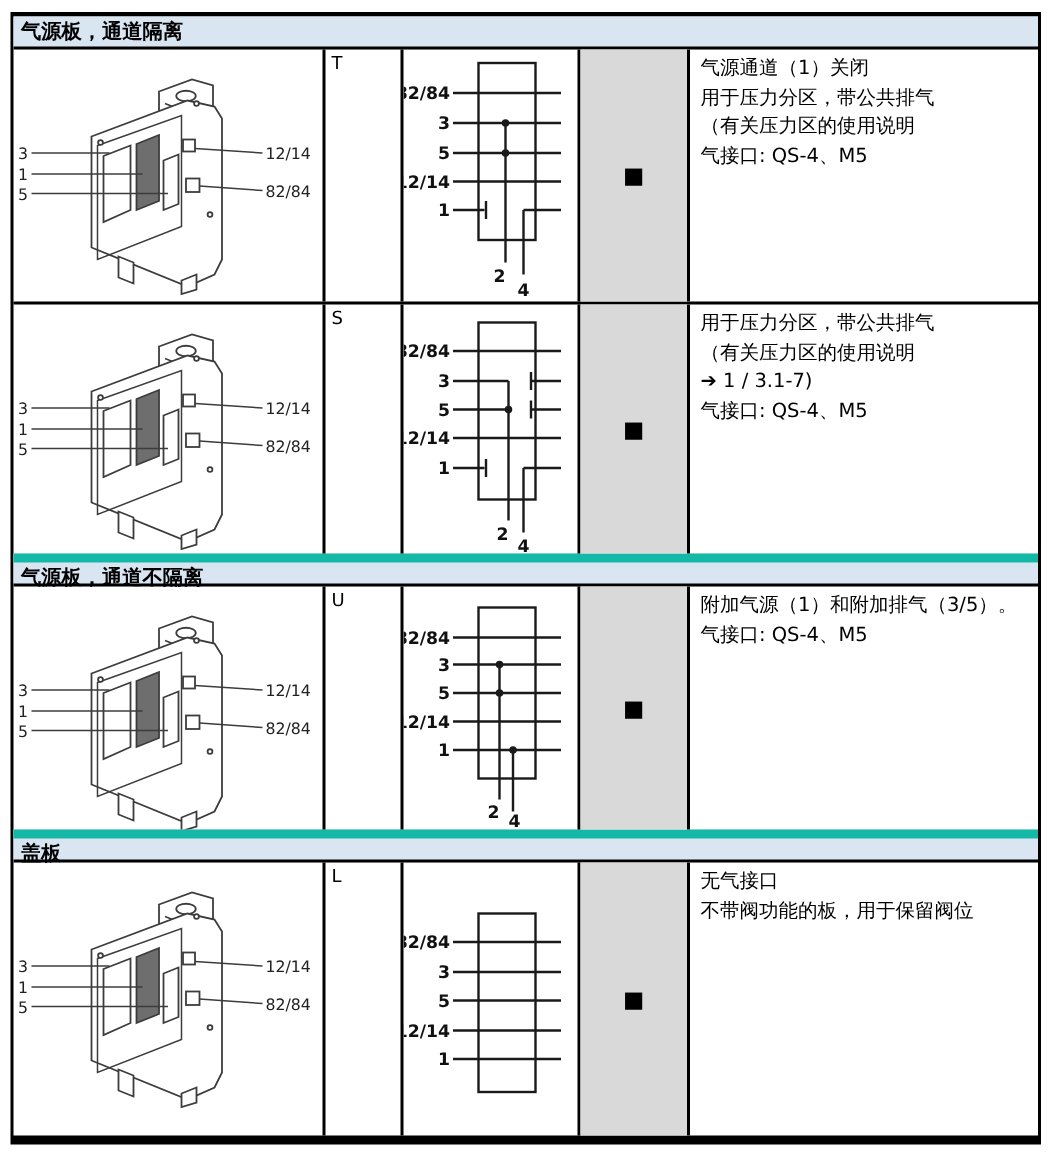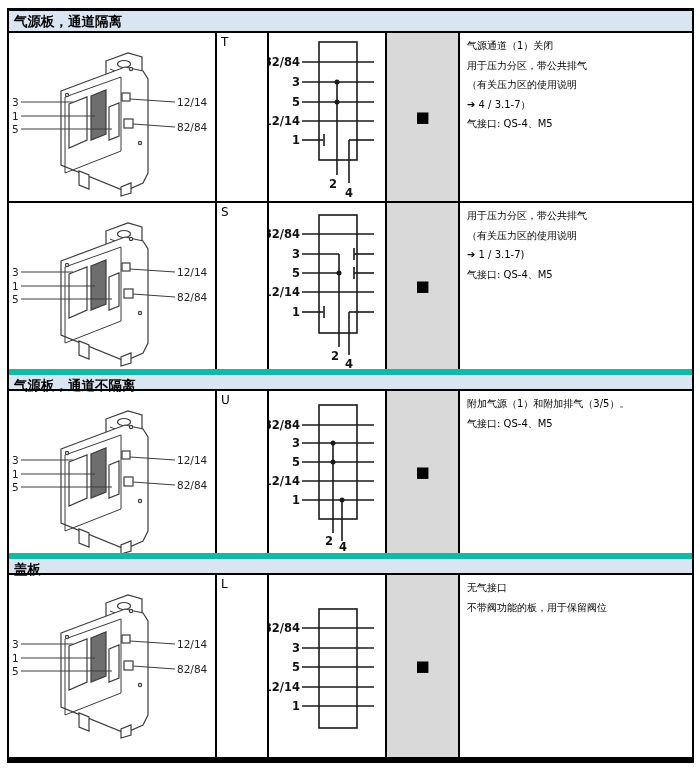--- a/index.html
+++ b/index.html
@@ -18,21 +18,21 @@
   .section-header:first-child { border-top:none; }
   .row { display:grid; grid-template-columns:208px 52px 118px 73px 1fr; }
   .row + .row { border-top:2px solid #000; }
   .r1 { height:168px; } .r2 { height:168px; } .r3 { height:162px; } .r4 { height:182px; }
   .cell { border-right:2px solid #000; overflow:hidden; position:relative; }
   .cell:last-child { border-right:none; }
   .code-cell { font-size:12px; padding:2px 4px; }
   .circuit-cell svg, .illus-cell svg { display:block; }
   .marker-cell { background:#d9d9d9; display:flex; align-items:center; justify-content:center; }
   .marker-cell span { font-size:15px; line-height:1; }
-  .desc-cell { padding:3px 7px; font-size:10px; line-height:19.5px; }
+  .desc-cell { padding:3px 7px; font-size:13px; line-height:19.5px; }
   .desc-line { white-space:nowrap; }
   
   .cl { stroke:#1a1a1a; stroke-width:1.6; fill:none; }
   .cdot { fill:#1a1a1a; }
   .plabel { font-size:11.5px; font-weight:bold; fill:#111;
     font-family:"DejaVu Sans","Liberation Sans",sans-serif; }
   
   .il { stroke:#3c3c3c; stroke-width:1.2; fill:#fff; }
   .il-lead { stroke:#3c3c3c; stroke-width:1; fill:none; }
   .il-dark { stroke:#3c3c3c; stroke-width:1.2; fill:#6e6e6e; }
@@ -107,21 +107,20 @@
         <text class="plabel" x="80" y="164" text-anchor="middle">4</text>
       </svg>
     </div>
     <div class="cell marker-cell">
         <span>■</span>
       </div>
     <div class="cell desc-cell">
       <div class="desc-line">气源通道（1）关闭</div>
       <div class="desc-line">用于压力分区，带公共排气</div>
       <div class="desc-line">（有关压力区的使用说明</div>
-      <div class="desc-line">➔ 4 / 3.1-7）</div>
       <div class="desc-line">气接口: QS-4、M5</div>
     </div>
   </div>
 
   <div class="row r2">
     <div class="cell illus-cell"><span class="illus-slot">
   <svg width="204" height="164" viewBox="0 0 204 164">
 
     <path class="il" d="M97 28 L119 20 L133 24 L133 44 L111 52 L97 46 Z"></path>
     <ellipse class="il" cx="115" cy="31" rx="6.5" ry="3.5"></ellipse>

